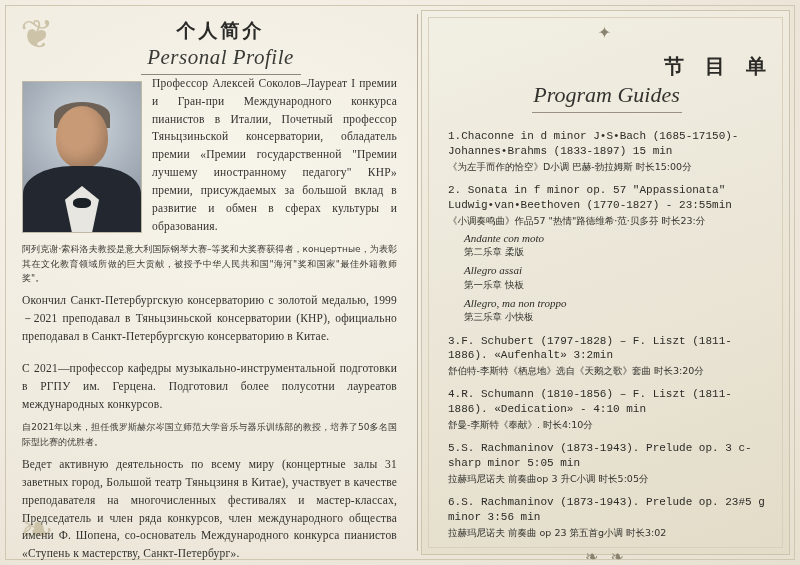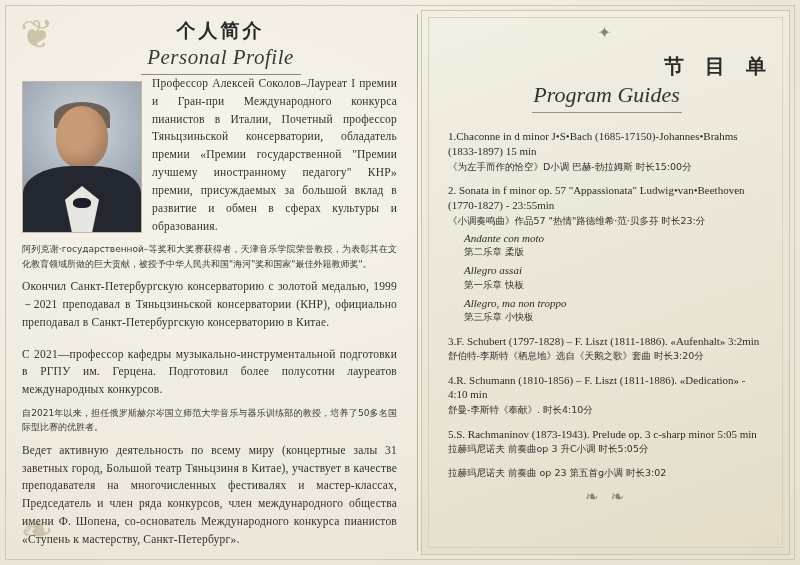--- a/index.html
+++ b/index.html
@@ -207,21 +207,21 @@
     height: 1px;
     background: #9a9183;
     margin: 4px auto 0 auto;
   }
   .prog-list {
     margin-top: 16px;
     padding: 0 6px 0 8px;
   }
   .item { margin-bottom: 9px; }
   .item-main {
-    font-family: Liberation Serif, serif;
+    font-family: Liberation Mono, monospace;
     font-size: 11px;
     line-height: 1.35;
     color: #2c2b27;
   }
   .item-cn {
     font-family: "DejaVu Sans", sans-serif;
     font-size: 9.5px;
     line-height: 1.5;
     color: #33322e;
     margin-top: 1px;
@@ -275,21 +275,21 @@
     <div class="photo">
       <div class="hair"></div>
       <div class="head"></div>
       <div class="body"></div>
       <div class="shirt"></div>
       <div class="tie"></div>
     </div>
 
     <div class="para p-ru">Профессор Алексей Соколов–Лауреат I премии и Гран-при Международного конкурса пианистов в Италии, Почетный профессор Тяньцзиньской консерватории, обладатель премии «Премии государственной "Премии лучшему иностранному педагогу" КНР» премии, присуждаемых за большой вклад в развитие и обмен в сферах культуры и образования.</div>
     <div class="gap"></div>
-    <div class="para p-cn">阿列克谢·государственной–等奖和大奖赛获得者，天津音乐学院荣誉教授，为表彰其在文化教育领域所做的巨大贡献，被授予中华人民共和国"海河"奖和国家"最佳外籍教师奖"。</div>
+    <div class="para p-cn">阿列克谢·索科洛夫教授是意大利国际钢琴大赛–等奖和大奖赛获得者，концертные，为表彰其在文化教育领域所做的巨大贡献，被授予中华人民共和国"海河"奖和国家"最佳外籍教师奖"。</div>
     <div class="clear"></div>
     <div class="gap"></div>
     <div class="para p-ru">Окончил Санкт-Петербургскую консерваторию с золотой медалью, 1999－2021 преподавал в Тяньцзиньской консерватории (КНР), официально преподавал в Санкт-Петербургскую консерваторию в Китае.</div>
     <div class="gap"></div>
     <div class="gap"></div>
     <div class="para p-ru">С 2021—профессор кафедры музыкально-инструментальной подготовки в РГПУ им. Герцена. Подготовил более полусотни лауреатов международных конкурсов.</div>
     <div class="gap"></div>
     <div class="para p-cn">自2021年以来，担任俄罗斯赫尔岑国立师范大学音乐与器乐训练部的教授，培养了50多名国际型比赛的优胜者。</div>
     <div class="gap"></div>
     <div class="para p-ru">Ведет активную деятельность по всему миру (концертные залы 31 заветных город, Большой театр Тяньцзиня в Китае), участвует в качестве преподавателя на многочисленных фестивалях и мастер-классах, Председатель и член ряда конкурсов, член международного общества имени Ф. Шопена, со-основатель Международного конкурса пианистов «Ступень к мастерству, Санкт-Петербург».</div>
@@ -339,20 +339,21 @@
         <div class="item-main">4.R. Schumann (1810-1856) – F. Liszt (1811-1886). «Dedication» - 4:10 min</div>
         <div class="item-cn">舒曼-李斯特《奉献》. 时长4:10分</div>
       </div>
 
       <div class="item">
         <div class="item-main">5.S. Rachmaninov (1873-1943). Prelude op. 3 c-sharp minor 5:05 min</div>
         <div class="item-cn">拉赫玛尼诺夫 前奏曲op 3 升C小调 时长5:05分</div>
       </div>
 
       <div class="item">
+        <div class="item-main">6.S. Rachmaninov (1873-1943). Prelude op. 23#5 g minor 3:56 min</div>
         <div class="item-cn">拉赫玛尼诺夫 前奏曲 op 23 第五首g小调 时长3:02</div>
       </div>
 
     </div>
 
     <div class="orn-bottom">❧ ❧</div>
   </div>
 
 </div>
 

